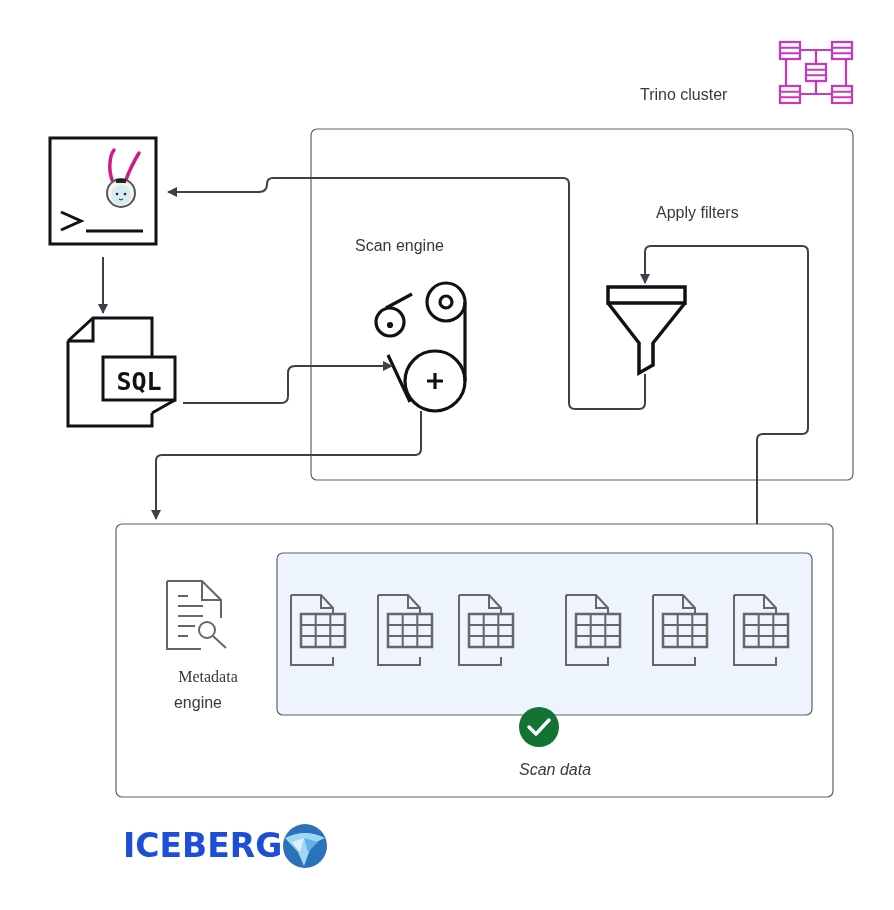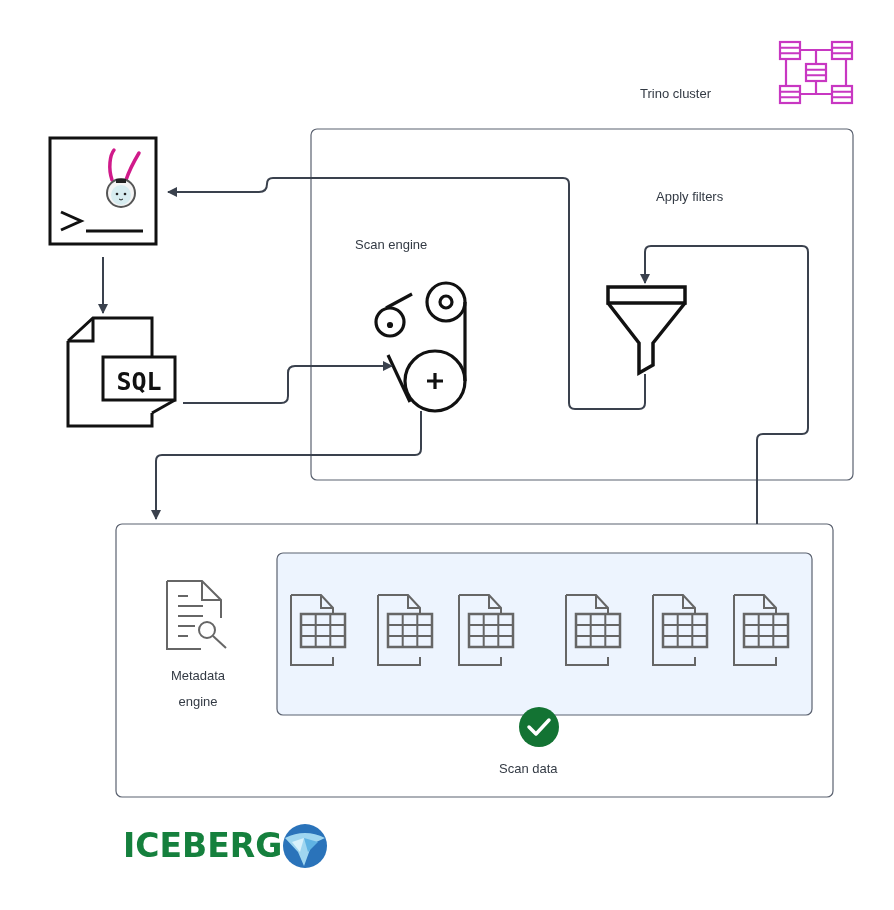--- a/index.html
+++ b/index.html
@@ -1,22 +1,22 @@
 <!DOCTYPE html>
 <html><head>
 <meta charset="utf-8">
 <style>
   html, body { margin:0; padding:0; background:#ffffff; }
   body { width:894px; height:910px; position:relative; overflow:hidden;
          font-family:"Liberation Sans", sans-serif; color:#2e3440; }
-  .label { position:absolute; font-size:13px; color:#333a44; white-space:nowrap; }
+  .label { position:absolute; font-size:16px; color:#333a44; white-space:nowrap; }
   .center { text-align:center; }
   svg.canvas { position:absolute; left:0; top:0; }
   .logo-text { position:absolute; left:123px; top:826px; font-family:"DejaVu Sans", sans-serif;
-               font-weight:bold; font-size:33px; letter-spacing:0px; color:#15803d; }
+               font-weight:bold; font-size:33px; letter-spacing:0px; color:#1d4ed8; }
 </style>
 </head>
 <body>
 
 <svg class="canvas" width="894" height="910" viewBox="0 0 894 910">
   <defs>
     <marker id="arrow" viewBox="0 0 10 10" refX="9" refY="5" markerWidth="10" markerHeight="10" orient="auto-start-reverse" markerUnits="userSpaceOnUse">
       <path d="M0,0 L10,5 L0,10 z" fill="#3a414d"></path>
     </marker>
     <g id="tablefile">
@@ -130,17 +130,17 @@
   <g>
     <circle cx="305" cy="846" r="22" fill="#2a73ba"></circle>
     <path d="M285,838 Q305,828 325,838 L312,844 L304,866 L298,852 Z" fill="#9fd6f0"></path>
     <path d="M304,838 L318,842 L308,852 Z" fill="#5fb3e3"></path>
     <path d="M292,842 L304,838 L300,852 Z" fill="#d8f1fb"></path>
   </g>
 </svg>
 
 <div class="label" style="left:640px; top:86px;">Trino cluster</div>
 <div class="label" style="left:355px; top:237px;">Scan engine</div>
-<div class="label" style="left:656px; top:189px;">Apply filters</div>
-<div class="label center" style="left:146px; top:668px; width:104px;">Metadata</div>
+<div class="label" style="left:656px; top:204px;">Apply filters</div>
+<div class="label center" style="left:156px; top:668px; width:104px;font-family:Liberation Serif, serif;">Metadata</div>
 <div class="label center" style="left:146px; top:694px; width:104px;">engine</div>
-<div class="label" style="left:499px; top:761px;">Scan data</div>
+<div class="label" style="left:519px; top:761px;font-style:italic;">Scan data</div>
 <div class="logo-text">ICEBERG</div>
 
 </body></html>

